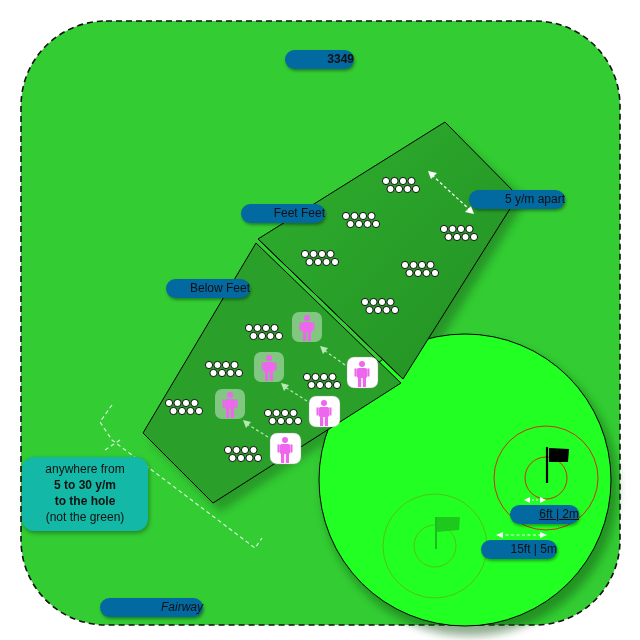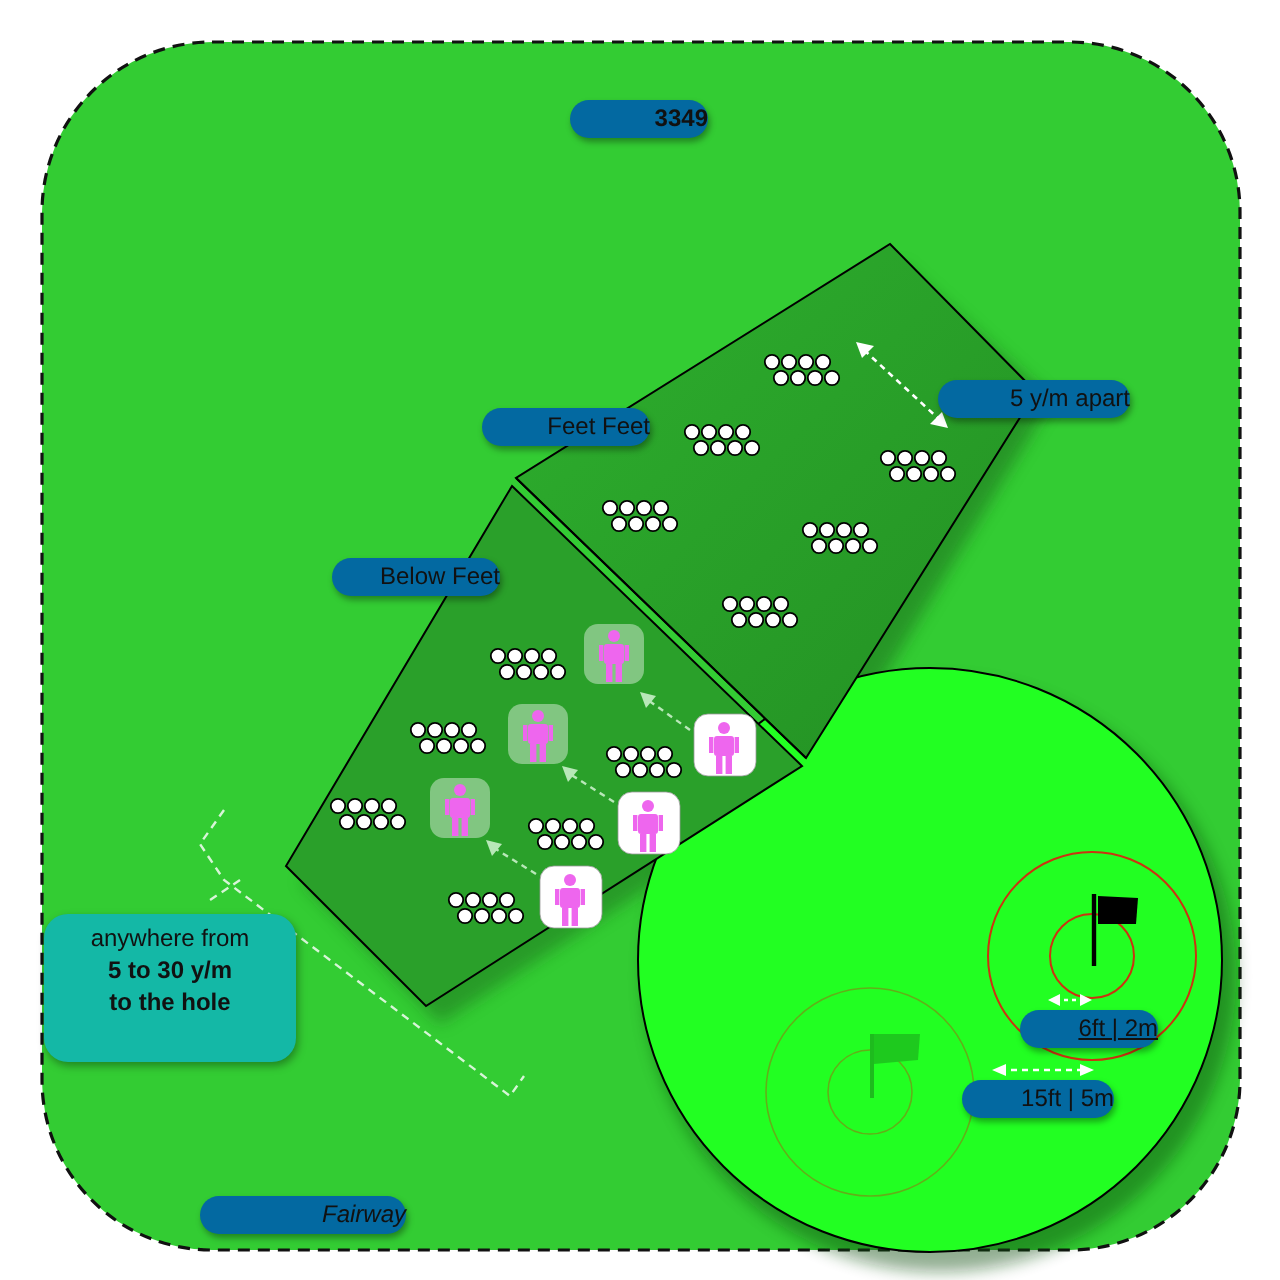--- a/index.html
+++ b/index.html
@@ -183,13 +183,14 @@
 <div class="pill" style="left:241px;top:204px;width:84px;">Feet Feet</div>
 <div class="pill" style="left:166px;top:279px;width:84px;">Below Feet</div>
 <div class="pill" style="left:510px;top:505px;width:69px;text-decoration:underline;">6ft | 2m</div>
 <div class="pill" style="left:481px;top:540px;width:76px;">15ft | 5m</div>
 <div class="pill" style="left:100px;top:598px;width:103px;font-style:italic;">Fairway</div>
 
 <div class="note">
   <div>anywhere from</div>
   <div class="b">5 to 30 y/m</div>
   <div class="b">to the hole</div>
+  <div>(not the green)</div>
 </div>
 
 </body></html>

